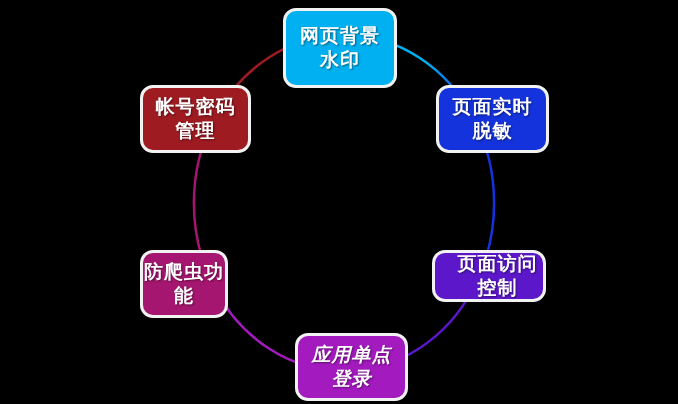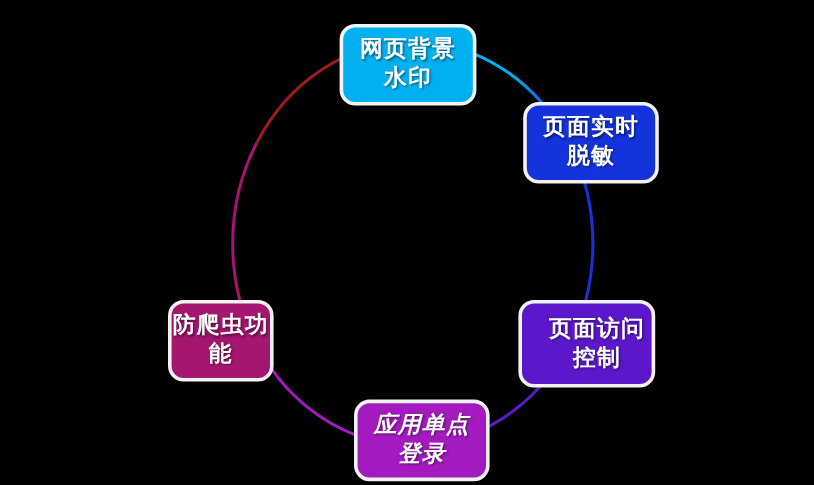--- a/index.html
+++ b/index.html
@@ -22,23 +22,23 @@
     align-items: center;
     justify-content: center;
     text-align: center;
     color: #fff;
     font-size: 19px;
     font-weight: bold;
     line-height: 24px;
     letter-spacing: 1px;
     text-shadow: 1px 1px 2px rgba(0,0,0,0.45);
   }
-  .n0 { left: 283px; top:   20px; width: 114px; height: 68px; }
+  .n0 { left: 283px; top:   8px; width: 114px; height: 80px; }
   .n1 { left: 436px; top:  85px; width: 113px; height: 68px; }
-  .n2 { left: 432px; top: 250px; width: 114px; height: 73px; padding-left: 17px; }
+  .n2 { left: 432px; top: 250px; width: 114px; height: 52px; padding-left: 17px; }
   .n3 { left: 295px; top: 333px; width: 113px; height: 68px; }
   .n4 { left: 140px; top: 250px; width: 88px; height: 68px; }
   .n5 { left: 140px; top:  85px; width: 111px; height: 68px; }
 </style>
 </head>
 <body>
 
 <div class="stage">
 
   <svg class="cycle-svg" width="678" height="404" viewBox="0 0 678 404">
@@ -75,14 +75,18 @@
   <div class="node n3" style="background: rgb(163, 26, 191); font-style: italic;">
     <span>应用单点</span>
     <span>登录</span>
   </div>
 
   <div class="node n4" style="background: rgb(164, 22, 111);">
     <span>防爬虫功</span>
     <span>能</span>
   </div>
 
+  <div class="node n5" style="background: rgb(157, 27, 33);">
+    <span>帐号密码</span>
+    <span>管理</span>
+  </div>
 
 </div>
 
 </body></html>

